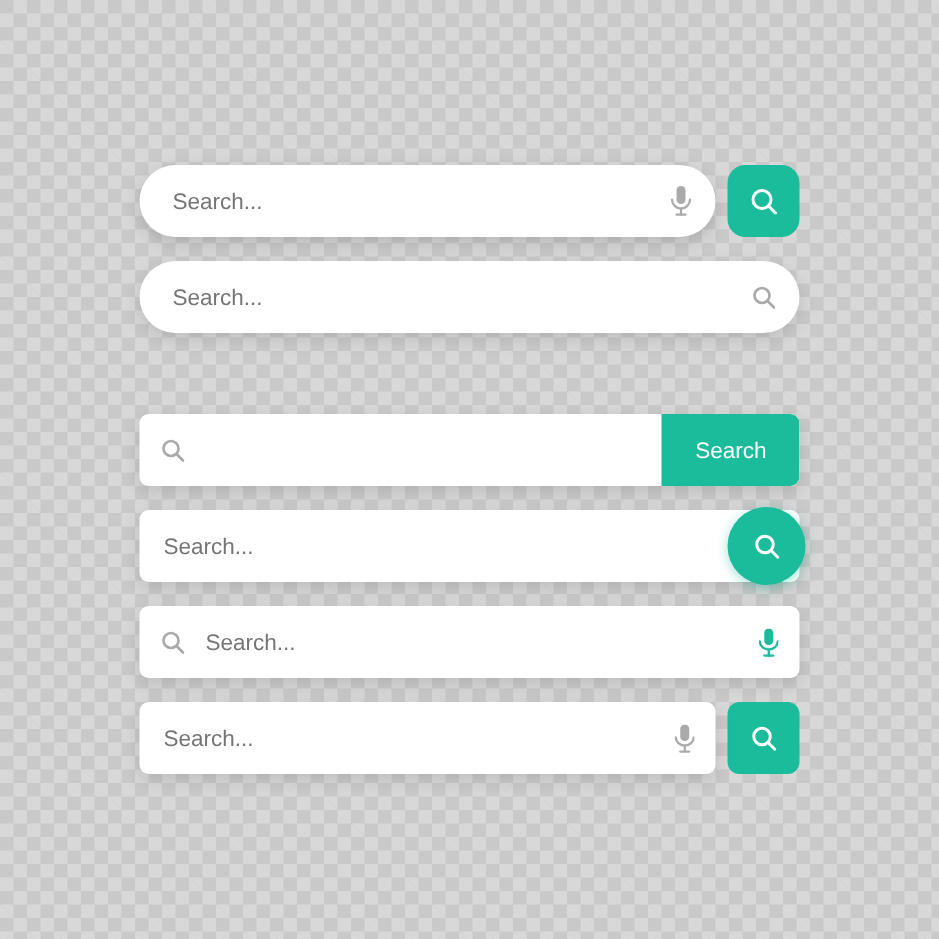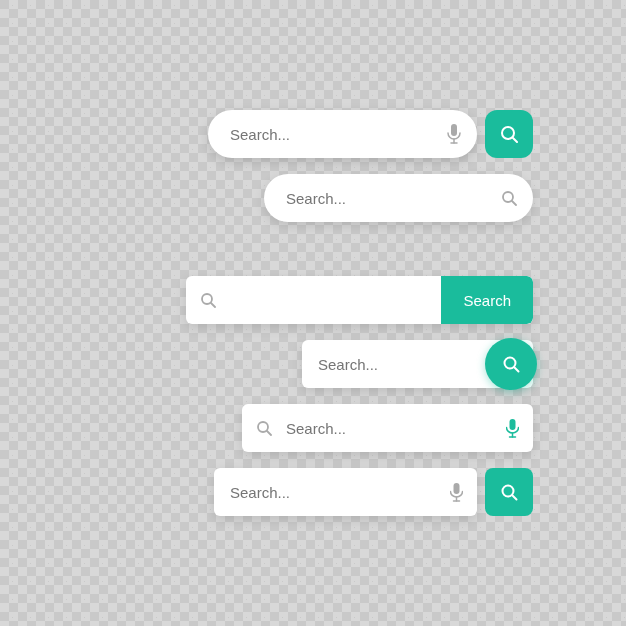--- a/index.html
+++ b/index.html
@@ -40,21 +40,20 @@
     }
 
     .container {
       position: relative;
       z-index: 1;
       display: flex;
       flex-direction: column;
       gap: 16px;
       width: 480px;
       padding: 30px 20px;
-      align-items: flex-end;
     }
 
     
     .search-row {
       display: flex;
       align-items: center;
       gap: 8px;
     }
 
     .input-wrap {

